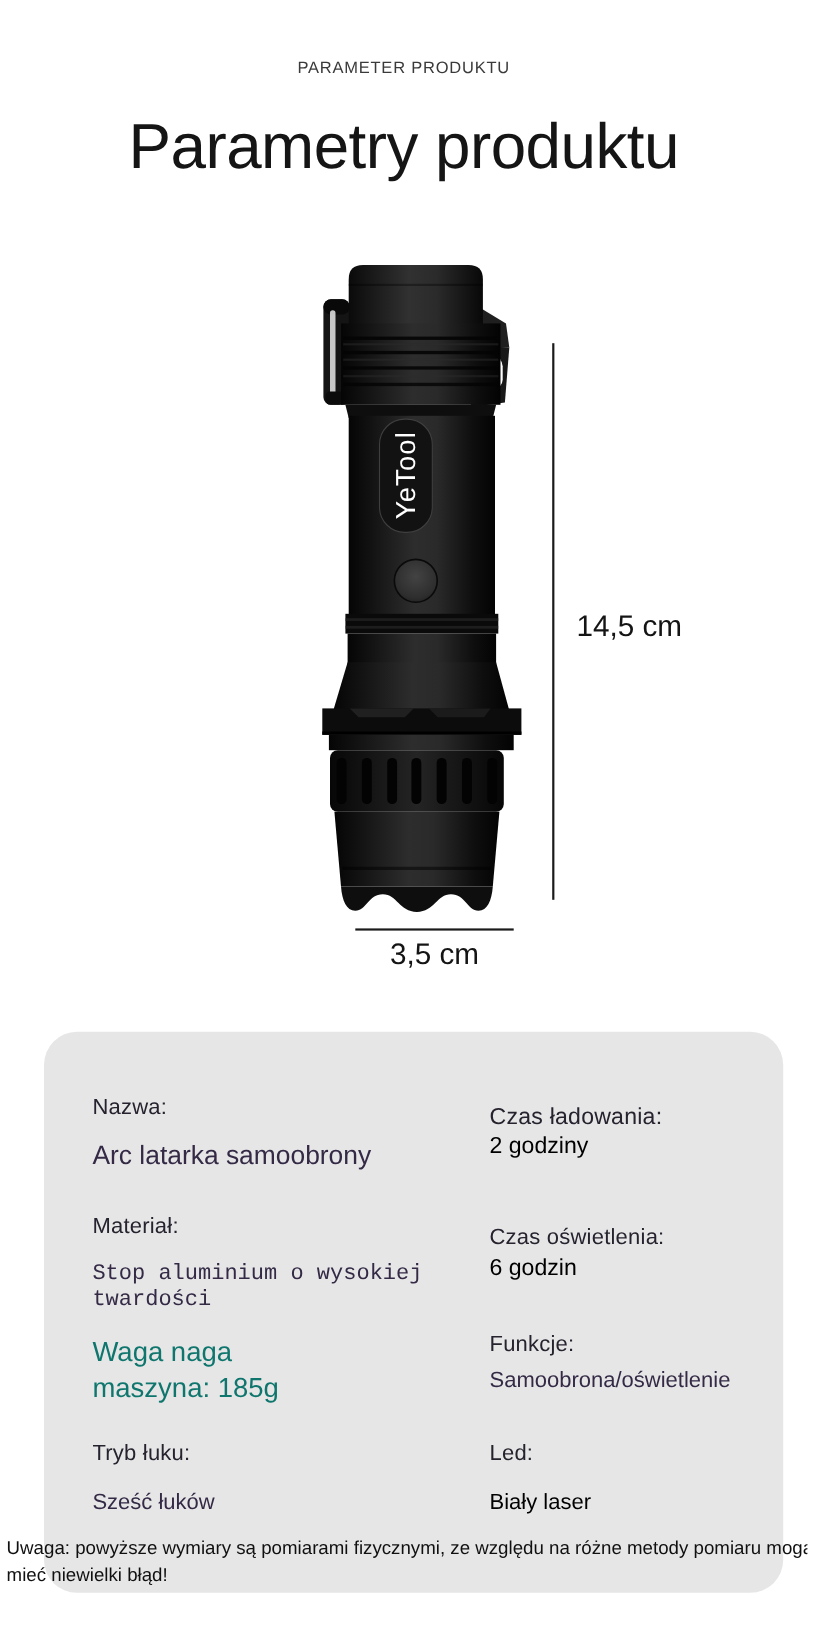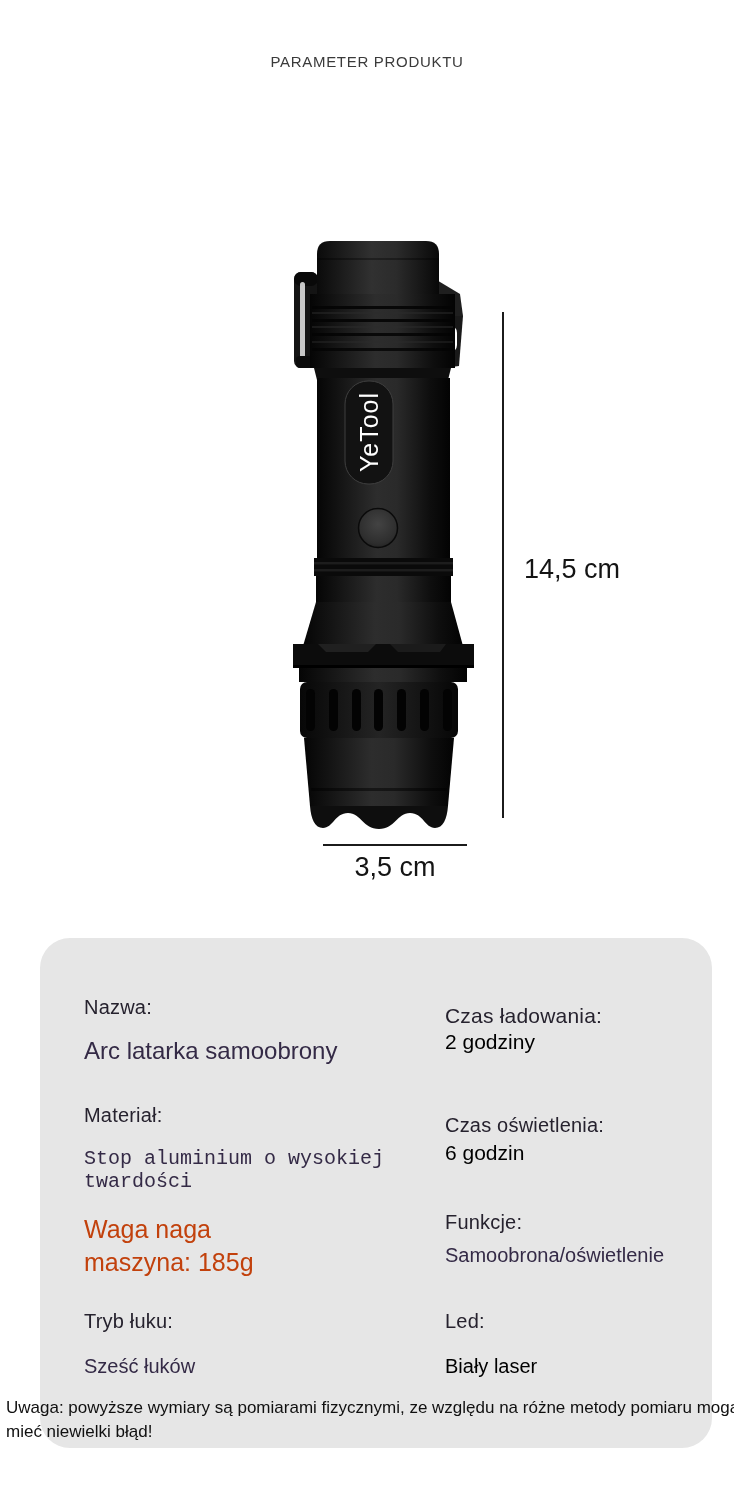--- a/index.html
+++ b/index.html
@@ -31,39 +31,40 @@
   .cell{overflow:visible;}
   .pt8{padding-top:8px;}
   .pt10{padding-top:10px;}
   .pt18{padding-top:18px;}
   .pt20{padding-top:20px;}
   .label{font-size:20px;color:#26222e;letter-spacing:.2px;}
   .value{color:#342a46;white-space:pre-line;}
   .v-lg{font-size:24px;}
   .v-md{font-size:20px;}
   .v-21{font-size:21px;}
-  .v-weight{font-size:25px;color:#c2410c;line-height:1.34;}
+  .v-weight{font-size:25px;color:#0f766e;line-height:1.34;}
   .v-dark{color:#000000;}
   .gap2{margin-top:2px;}
   .gap4{margin-top:4px;}
   .gap17{margin-top:10px;}
   .gap18{margin-top:18px;}
   .gap20{margin-top:20px;font-family:Liberation Mono, monospace;}
   .gap22{margin-top:22px;}
   .note{
     position:absolute;left:6px;top:1396px;width:742px;
     font-size:17px;line-height:1.42;color:#101010;white-space:pre-line;
   }
 </style>
 </head>
 <body>
 
 <div class="page">
 
   <div class="eyebrow">PARAMETER PRODUKTU</div>
+  <div class="title">Parametry produktu</div>
 
   <svg class="fl-svg" viewBox="0 0 220 612">
     <defs>
       <linearGradient id="gBody" x1="0" y1="0" x2="1" y2="0">
         <stop offset="0" stop-color="#050505"></stop>
           <stop offset="0.15" stop-color="#121212"></stop>
         <stop offset="0.45" stop-color="#2d2d2d"></stop>
           <stop offset="0.6" stop-color="#2a2a2a"></stop>
         <stop offset="0.85" stop-color="#0e0e0e"></stop>
           <stop offset="1" stop-color="#030303"></stop>

